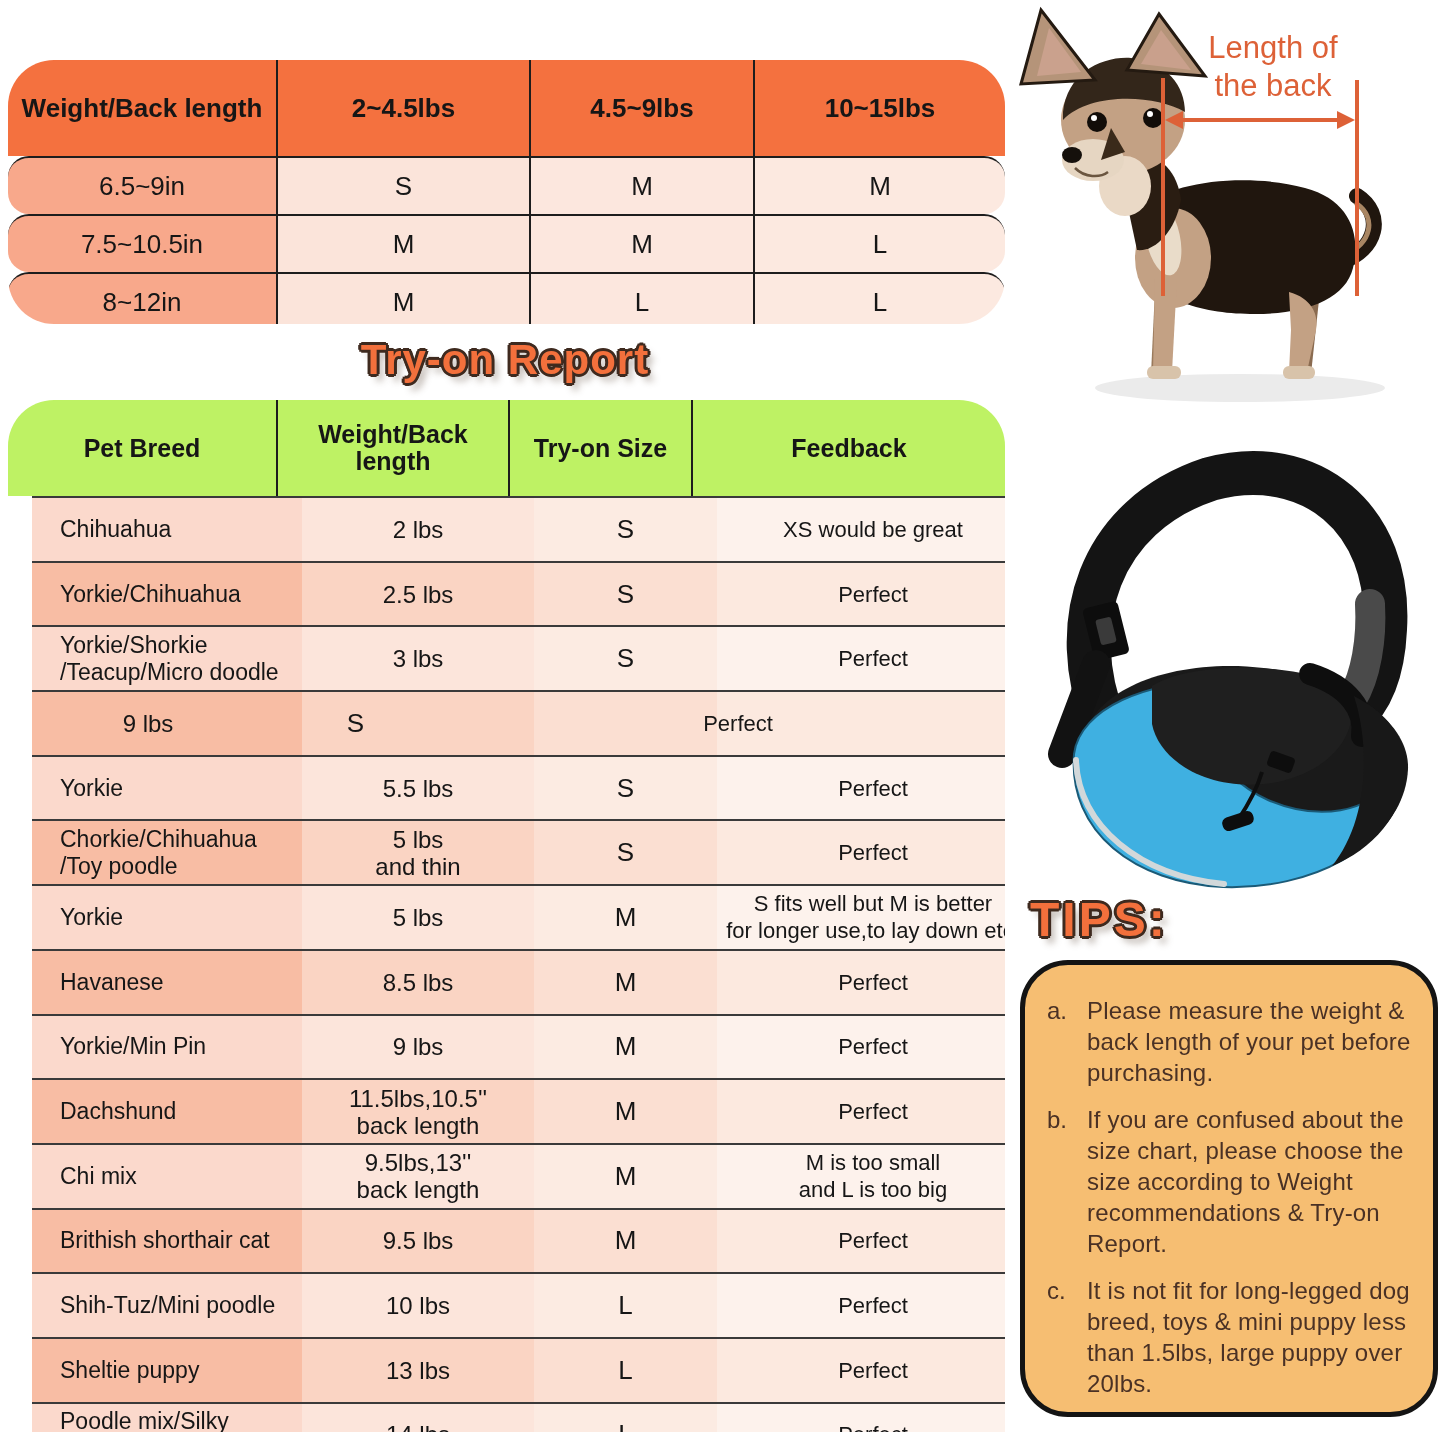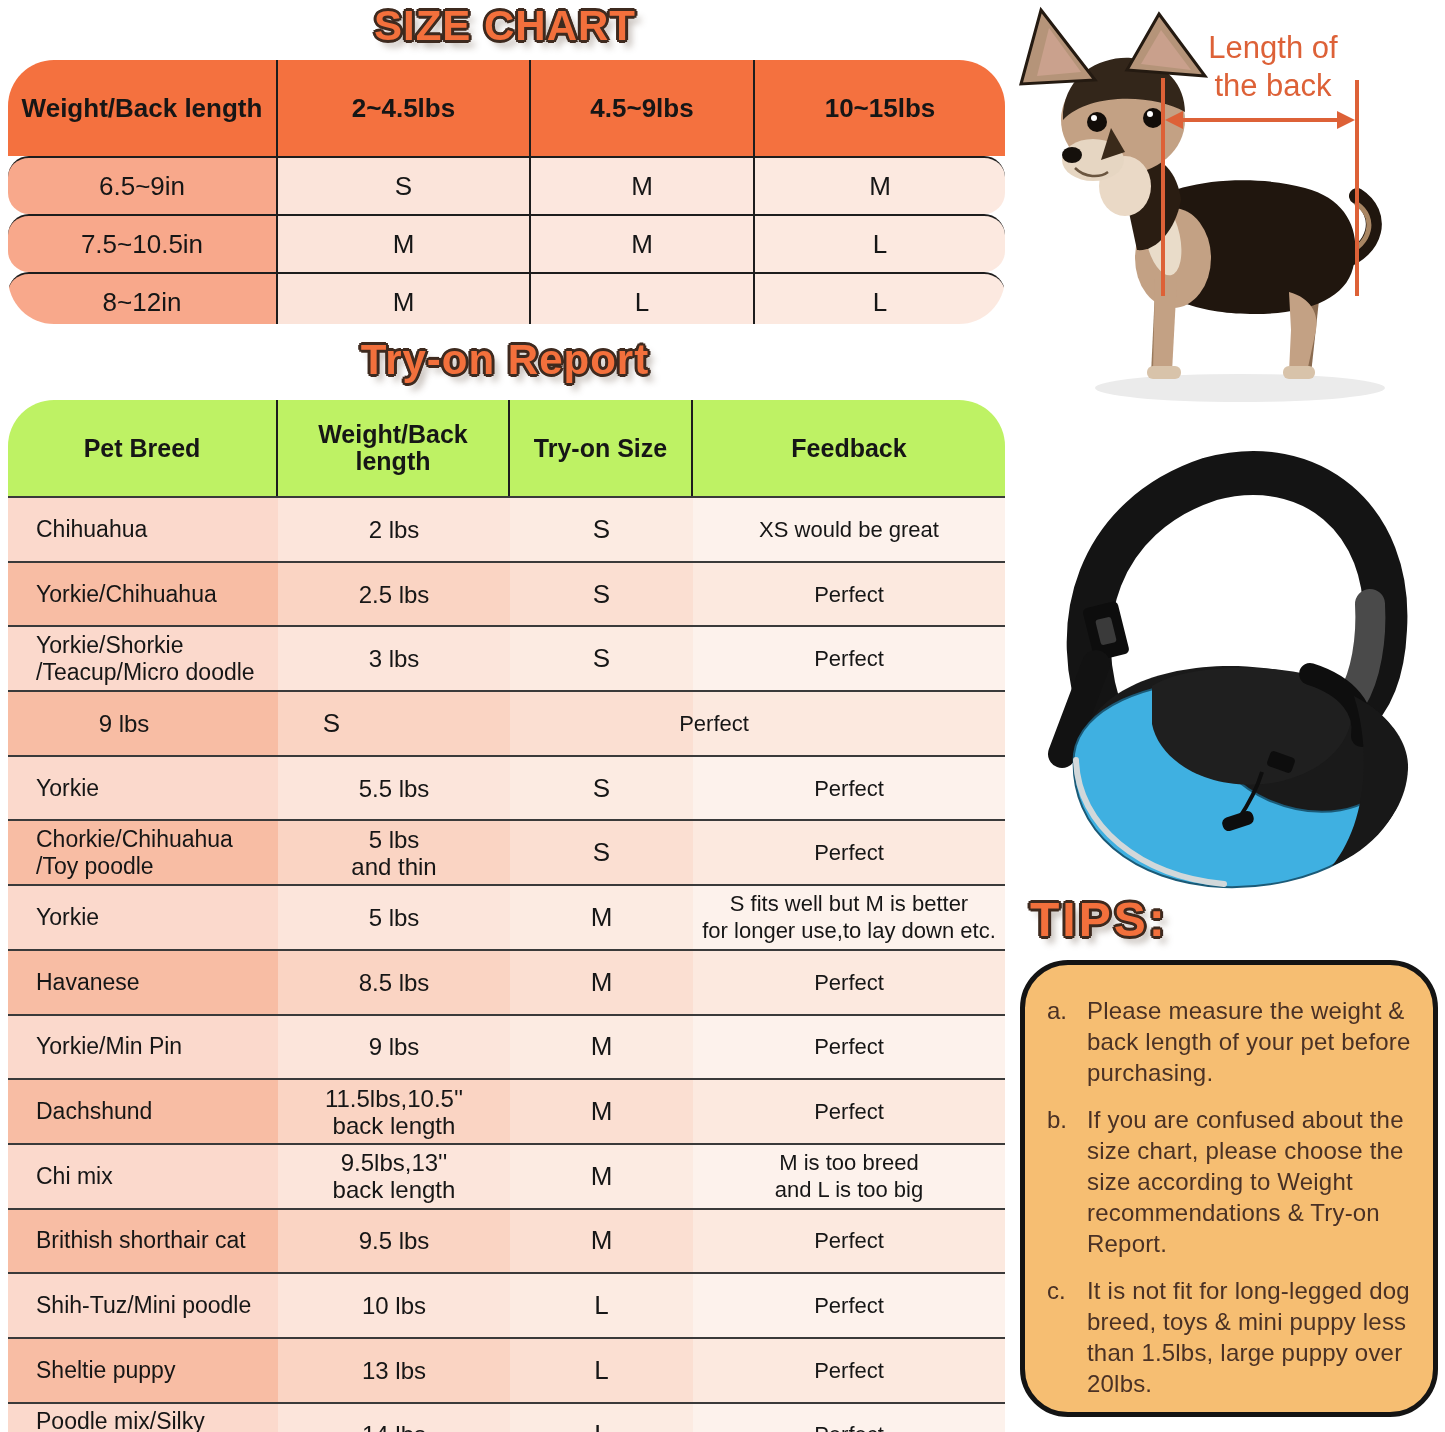--- a/index.html
+++ b/index.html
@@ -43,21 +43,21 @@
     border-radius:46px 46px 0 0;overflow:hidden;
   }
   .t-row{display:flex;width:100%;height:62.7px;}
   .t-head{height:96px;background:#bef264;}
   .t-row.light{background:linear-gradient(90deg,
       #fbd9cc 0,#fbd9cc 270px,#fce5db 270px,#fce5db 502px,
       #fcebe2 502px,#fcebe2 685px,#fdf2ec 685px,#fdf2ec 100%);}
   .t-row.dark{background:linear-gradient(90deg,
       #f8bda4 0,#f8bda4 270px,#fad4c3 270px,#fad4c3 502px,
       #fbdfd2 502px,#fbdfd2 685px,#fce9df 685px,#fce9df 100%);}
-  .t-row + .t-row{border-top:2.5px solid #3a3a3a;}
+  .t-row + .t-row{border-top:2.5px solid #3a3a3a;margin-left:24px;}
   .t-cell{display:flex;align-items:center;justify-content:center;box-sizing:border-box;
           font-size:24px;text-align:center;white-space:pre-line;line-height:27px;}
   .t-cell.c1{width:270px;justify-content:flex-start;text-align:left;padding-left:28px;font-size:23px;}
   .t-cell.c2{width:232px;}
   .t-cell.c3{width:183px;font-size:26px;}
   .t-cell.c4{flex:1;font-size:22px;}
   .t-head .t-cell{font-weight:700;font-size:25px;white-space:normal;padding-left:0;}
   .t-head .t-cell.c1{justify-content:center;text-align:center;}
   .t-head .t-cell:not(:last-child){border-right:2px solid #1d1d1d;}
   
@@ -72,21 +72,20 @@
   }
   .tip-item{display:flex;margin-bottom:16px;color:#4a3125;}
   .tip-marker{width:40px;flex:0 0 40px;font-size:24px;line-height:31px;}
   .tip-text{flex:1;font-size:24px;line-height:31px;letter-spacing:.2px;}
 </style>
 </head>
 <body>
 
 <div id="canvas">
 
-  <div class="bubble" id="size-title">SIZE CHART</div>
 
   <div id="size-table">
     <div class="s-row s-head">
       <div class="s-cell">Weight/Back length</div>
       <div class="s-cell">2~4.5lbs</div>
       <div class="s-cell">4.5~9lbs</div>
       <div class="s-cell">10~15lbs</div>
     </div>
     <div class="s-row s-body">
       <div class="s-cell">6.5~9in</div>
@@ -179,21 +178,21 @@
       <div class="t-cell c2">11.5lbs,10.5''
 back length</div>
       <div class="t-cell c3">M</div>
       <div class="t-cell c4">Perfect</div>
     </div>
     <div class="t-row light">
       <div class="t-cell c1">Chi mix</div>
       <div class="t-cell c2">9.5lbs,13''
 back length</div>
       <div class="t-cell c3">M</div>
-      <div class="t-cell c4">M is too breed
+      <div class="t-cell c4">M is too small
 and L is too big</div>
     </div>
     <div class="t-row dark">
       <div class="t-cell c1">Brithish shorthair cat</div>
       <div class="t-cell c2">9.5 lbs</div>
       <div class="t-cell c3">M</div>
       <div class="t-cell c4">Perfect</div>
     </div>
     <div class="t-row light">
       <div class="t-cell c1">Shih-Tuz/Mini poodle</div>

